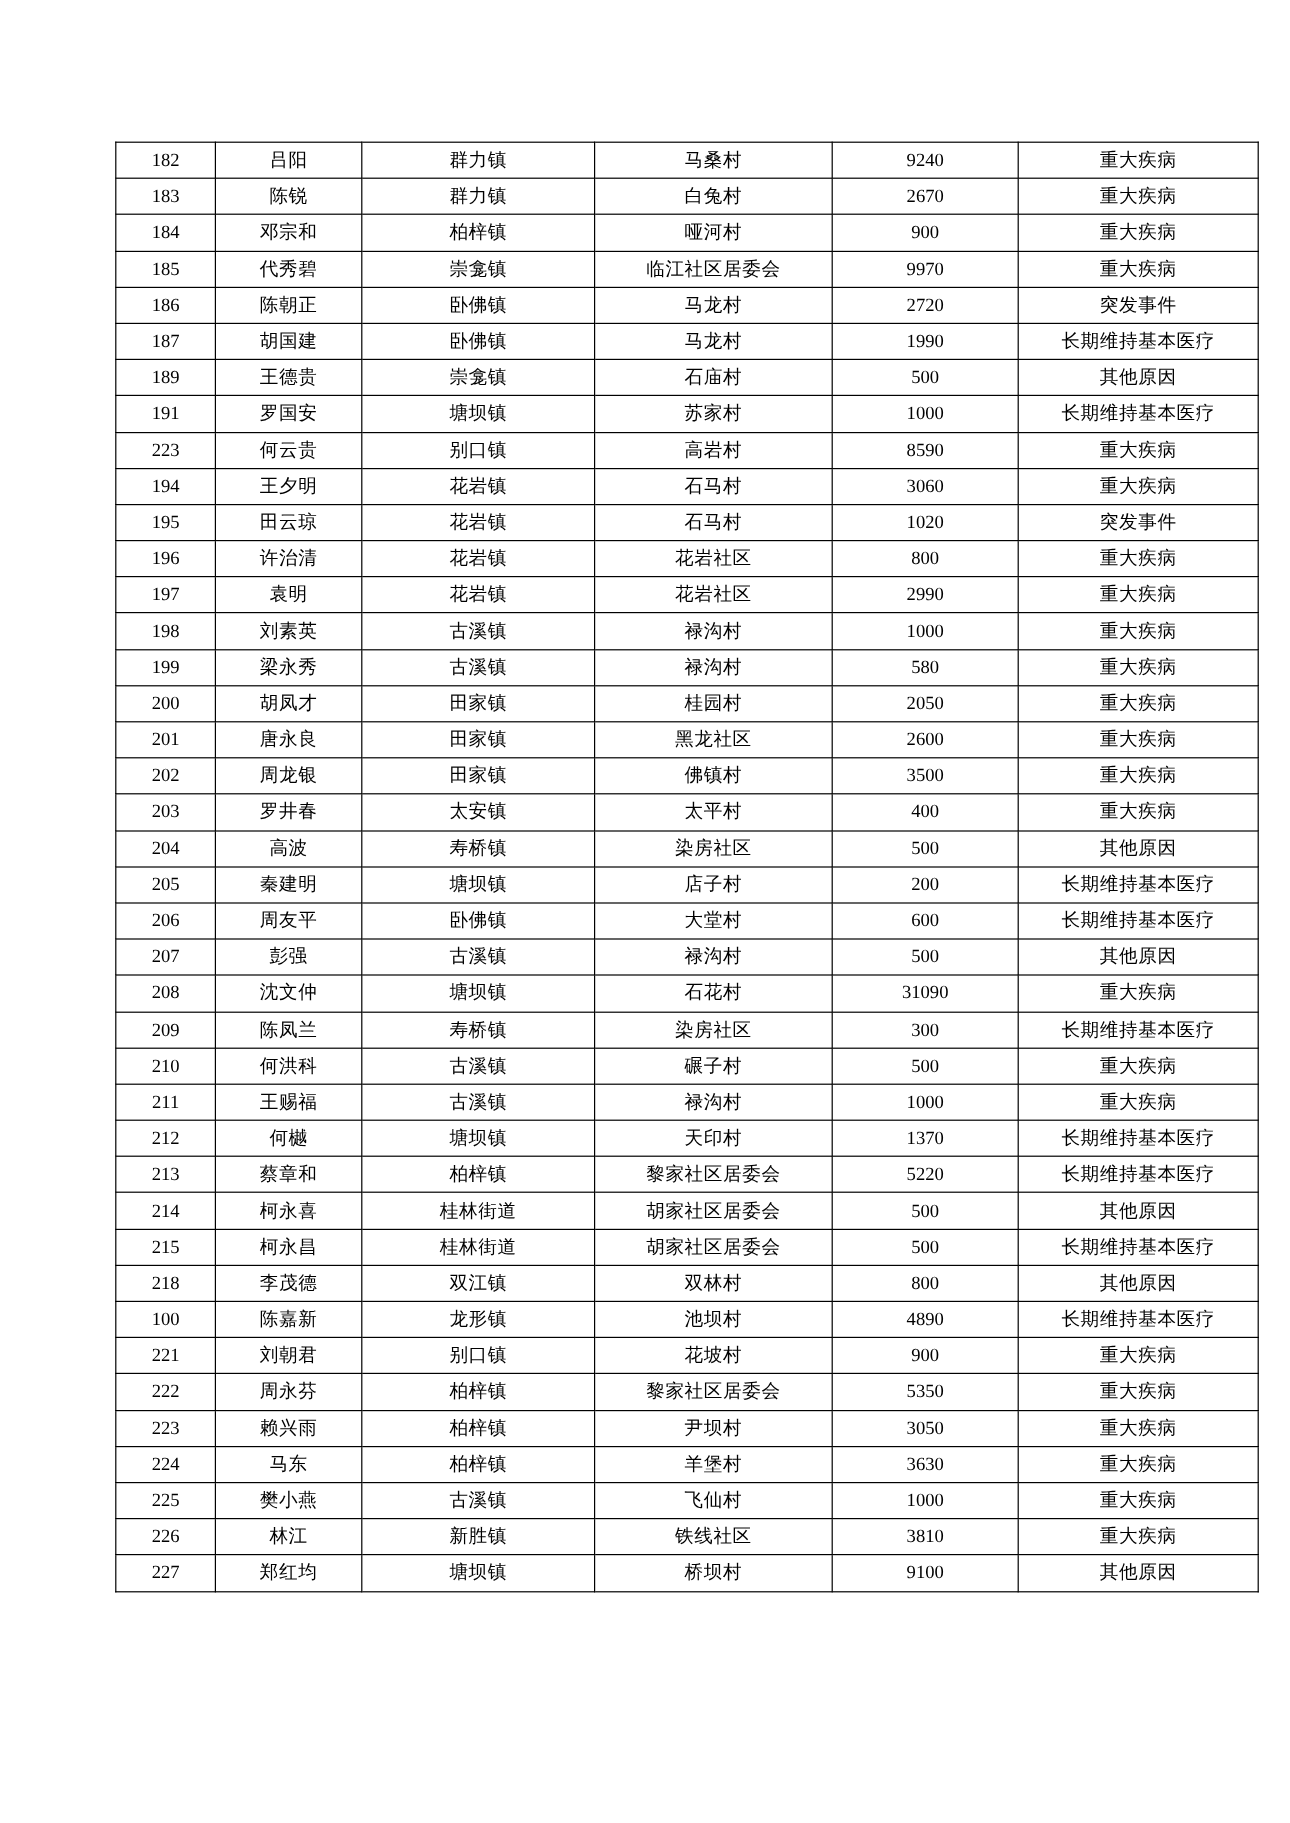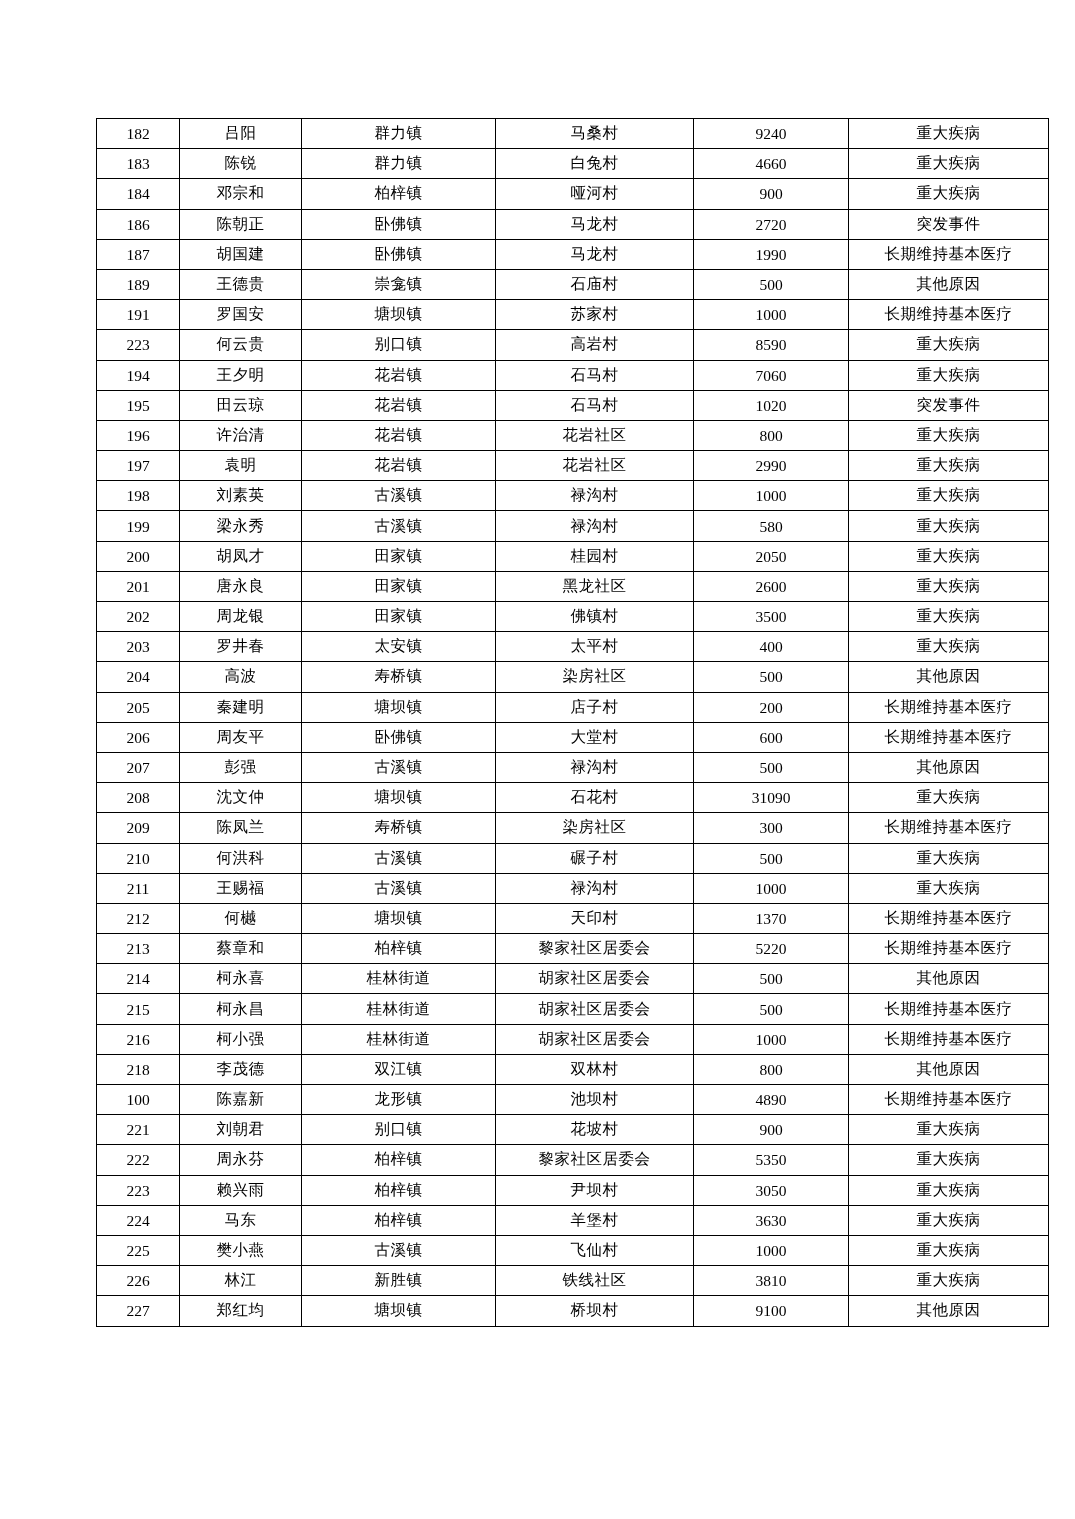--- a/index.html
+++ b/index.html
@@ -72,29 +72,37 @@
           <td class="cell-town">群力镇</td>
           <td class="cell-village">马桑村</td>
           <td class="cell-amount">9240</td>
           <td class="cell-reason">重大疾病</td>
         </tr>
         <tr>
           <td class="cell-index">183</td>
           <td class="cell-name">陈锐</td>
           <td class="cell-town">群力镇</td>
           <td class="cell-village">白兔村</td>
-          <td class="cell-amount">4660</td>
+          <td class="cell-amount">2670</td>
           <td class="cell-reason">重大疾病</td>
         </tr>
         <tr>
           <td class="cell-index">184</td>
           <td class="cell-name">邓宗和</td>
           <td class="cell-town">柏梓镇</td>
           <td class="cell-village">哑河村</td>
           <td class="cell-amount">900</td>
+          <td class="cell-reason">重大疾病</td>
+        </tr>
+        <tr>
+          <td class="cell-index">185</td>
+          <td class="cell-name">代秀碧</td>
+          <td class="cell-town">崇龛镇</td>
+          <td class="cell-village">临江社区居委会</td>
+          <td class="cell-amount">9970</td>
           <td class="cell-reason">重大疾病</td>
         </tr>
         <tr>
           <td class="cell-index">186</td>
           <td class="cell-name">陈朝正</td>
           <td class="cell-town">卧佛镇</td>
           <td class="cell-village">马龙村</td>
           <td class="cell-amount">2720</td>
           <td class="cell-reason">突发事件</td>
         </tr>
@@ -128,21 +136,21 @@
           <td class="cell-town">别口镇</td>
           <td class="cell-village">高岩村</td>
           <td class="cell-amount">8590</td>
           <td class="cell-reason">重大疾病</td>
         </tr>
         <tr>
           <td class="cell-index">194</td>
           <td class="cell-name">王夕明</td>
           <td class="cell-town">花岩镇</td>
           <td class="cell-village">石马村</td>
-          <td class="cell-amount">7060</td>
+          <td class="cell-amount">3060</td>
           <td class="cell-reason">重大疾病</td>
         </tr>
         <tr>
           <td class="cell-index">195</td>
           <td class="cell-name">田云琼</td>
           <td class="cell-town">花岩镇</td>
           <td class="cell-village">石马村</td>
           <td class="cell-amount">1020</td>
           <td class="cell-reason">突发事件</td>
         </tr>
@@ -300,28 +308,20 @@
         </tr>
         <tr>
           <td class="cell-index">215</td>
           <td class="cell-name">柯永昌</td>
           <td class="cell-town">桂林街道</td>
           <td class="cell-village">胡家社区居委会</td>
           <td class="cell-amount">500</td>
           <td class="cell-reason">长期维持基本医疗</td>
         </tr>
         <tr>
-          <td class="cell-index">216</td>
-          <td class="cell-name">柯小强</td>
-          <td class="cell-town">桂林街道</td>
-          <td class="cell-village">胡家社区居委会</td>
-          <td class="cell-amount">1000</td>
-          <td class="cell-reason">长期维持基本医疗</td>
-        </tr>
-        <tr>
           <td class="cell-index">218</td>
           <td class="cell-name">李茂德</td>
           <td class="cell-town">双江镇</td>
           <td class="cell-village">双林村</td>
           <td class="cell-amount">800</td>
           <td class="cell-reason">其他原因</td>
         </tr>
         <tr>
           <td class="cell-index">100</td>
           <td class="cell-name">陈嘉新</td>

